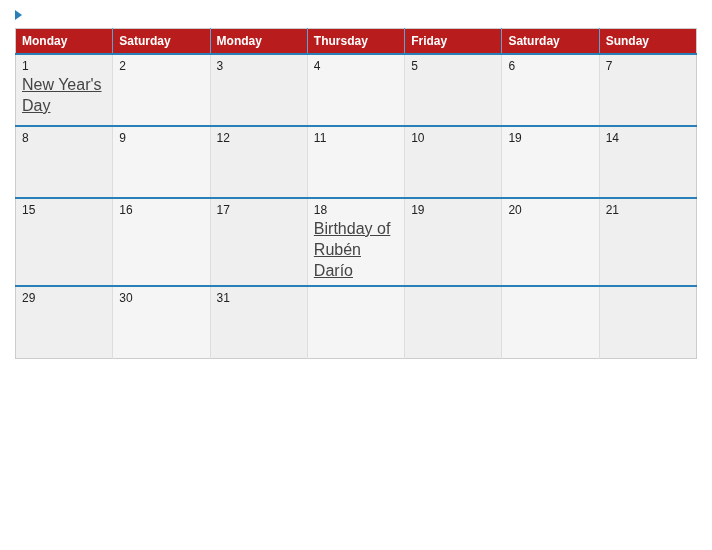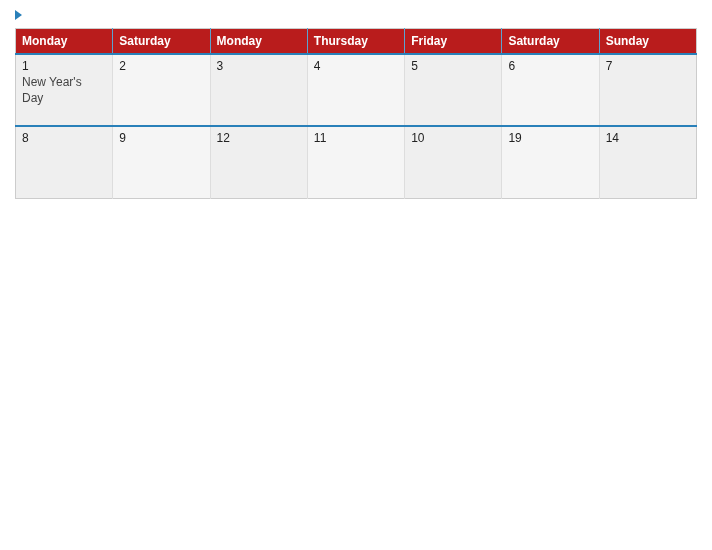--- a/index.html
+++ b/index.html
@@ -100,23 +100,24 @@
     .calendar tbody td:last-child {
       border-right: none;
     }
     .day-num {
       font-size: 12px;
       color: #222;
       display: block;
       margin-bottom: 2px;
     }
     .event {
-      font-size: 12px;
+      font-size: 16px;
       color: #444;
       line-height: 1.3;
+      text-decoration: underline;
     }
   </style>
 </head>
 <body>
 
 <div class="page">
   <div class="header">
     <div class="logo">
       <span class="logo-general"></span>
       <span class="logo-blue">
@@ -178,15 +179,51 @@
           <td>
             <span class="day-num">10</span>
           </td>
           <td>
             <span class="day-num">19</span>
           </td>
           <td>
             <span class="day-num">14</span>
           </td>
         </tr>
+        <tr>
+          <td>
+            <span class="day-num">15</span>
+          </td>
+          <td>
+            <span class="day-num">16</span>
+          </td>
+          <td>
+            <span class="day-num">17</span>
+          </td>
+          <td><span class="day-num">18</span><span class="event">Birthday of Rubén Darío</span></td>
+          <td>
+            <span class="day-num">19</span>
+          </td>
+          <td>
+            <span class="day-num">20</span>
+          </td>
+          <td>
+            <span class="day-num">21</span>
+          </td>
+        </tr>
+        <tr>
+          <td>
+            <span class="day-num">29</span>
+          </td>
+          <td>
+            <span class="day-num">30</span>
+          </td>
+          <td>
+            <span class="day-num">31</span>
+          </td>
+          <td></td>
+          <td></td>
+          <td></td>
+          <td></td>
+        </tr>
       </tbody>
   </table>
 </div>
 
 </body></html>

